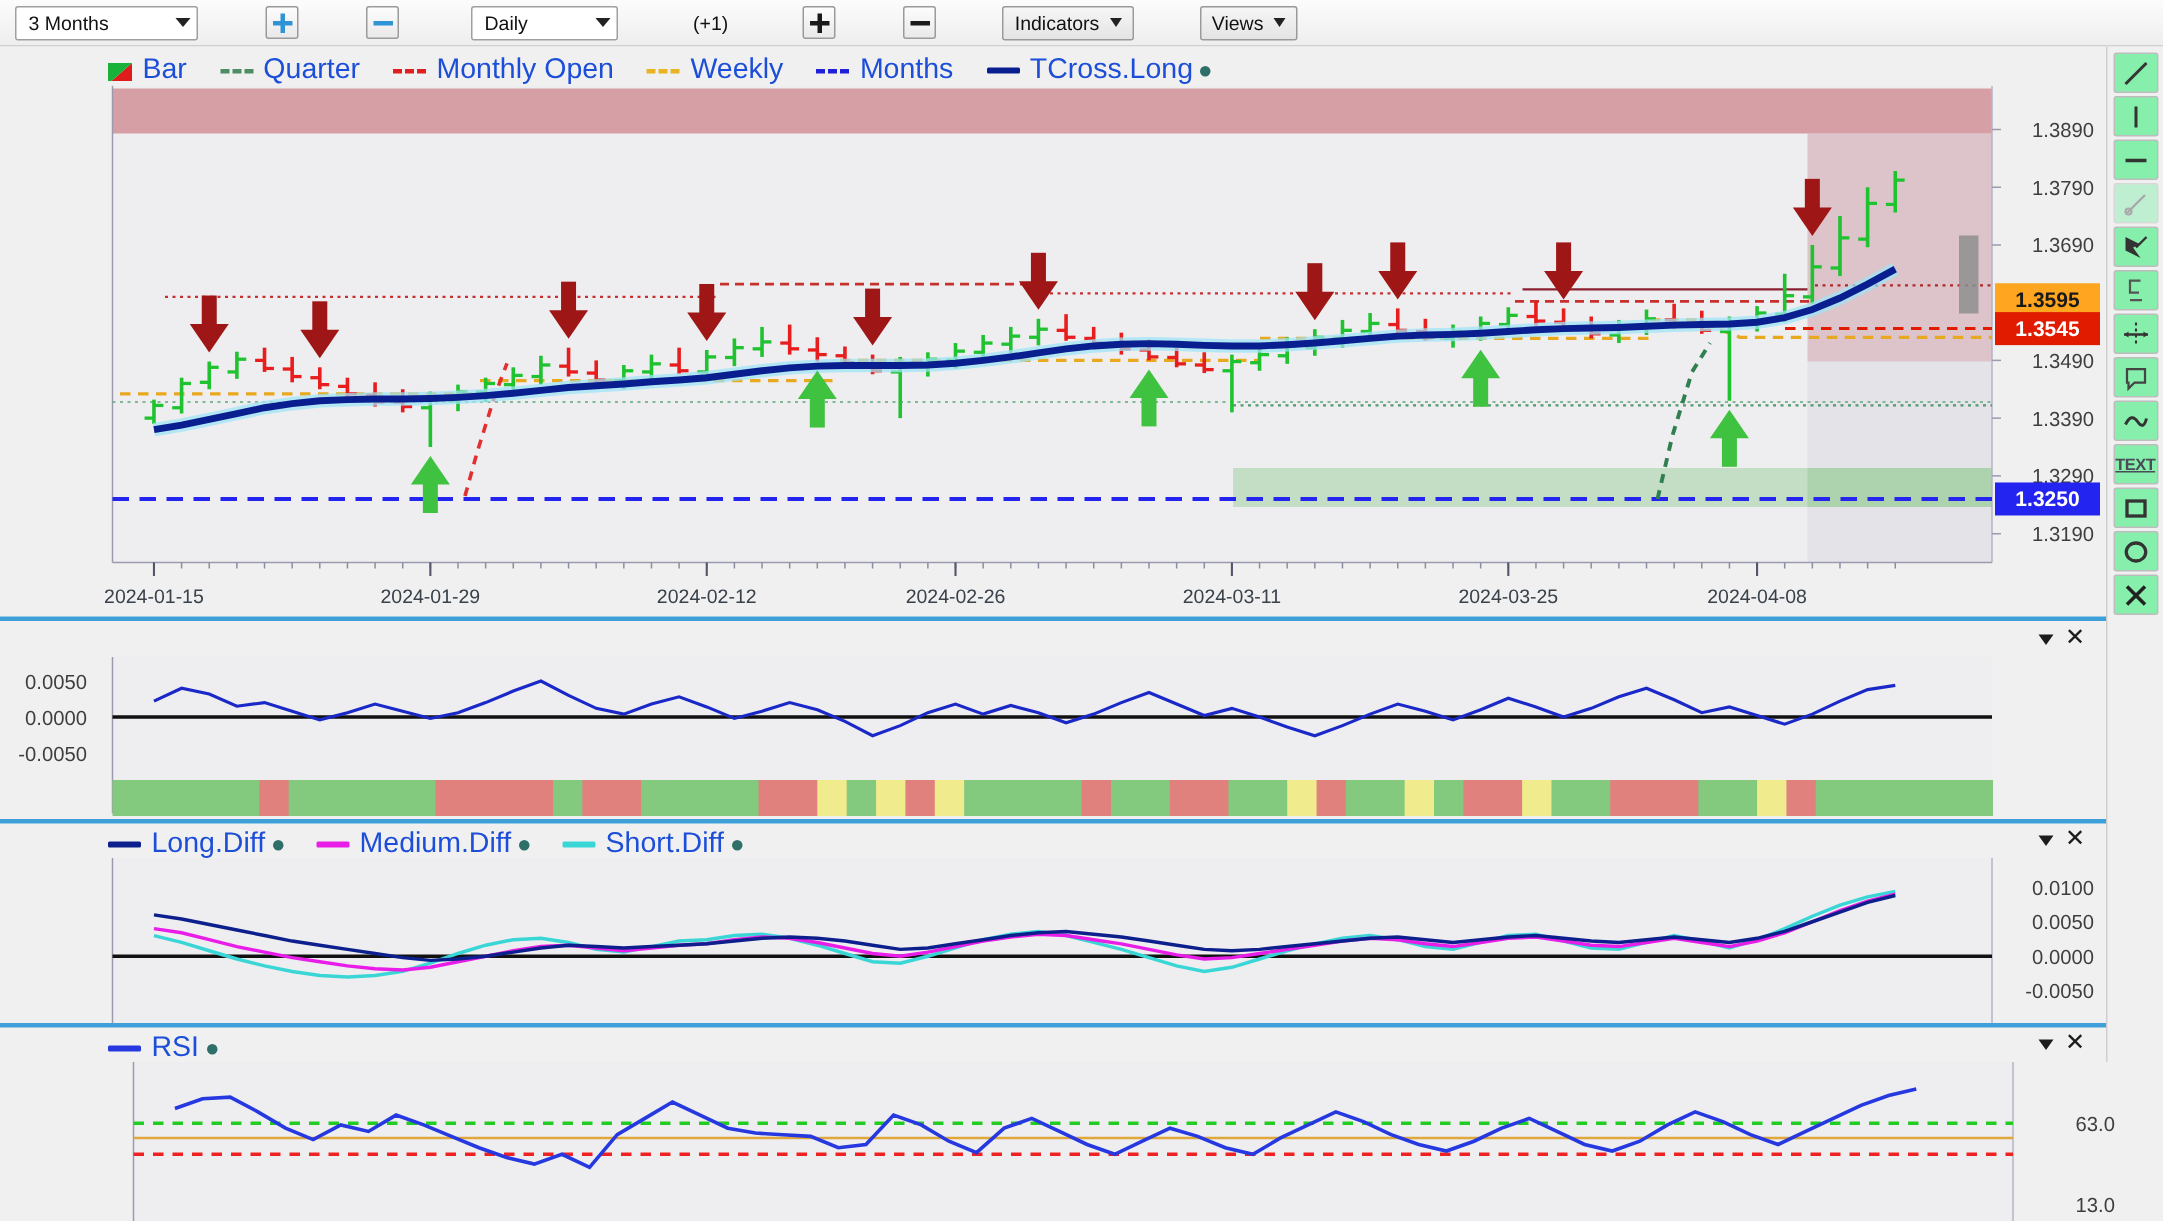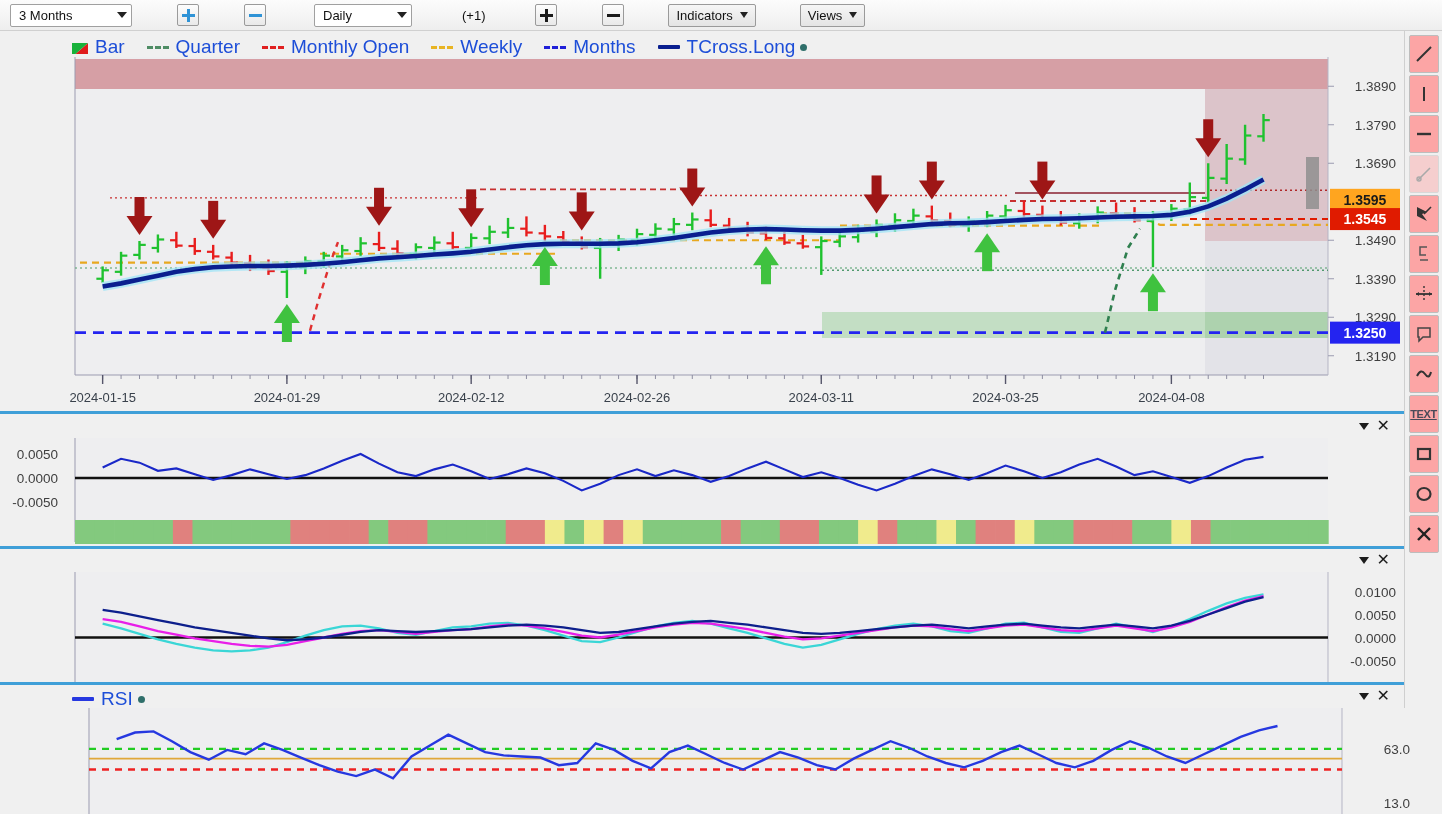--- a/index.html
+++ b/index.html
@@ -70,22 +70,22 @@
   .tbtn .arrow { width:0;height:0;margin-left:7px;
     border-left:4.5px solid transparent;border-right:4.5px solid transparent;border-top:6px solid #222;}
 
   
   .drawbar {
     position: absolute; right: 0; top: 31px; width: 38px; height: 783px;
     background: #f0f0f0; border-left: 1px solid #cfcfcf;
     padding-top: 3px;
   }
   .dtool {
-    width: 30px; height: 38px; margin: 1px auto 2px auto;
-    background: #fca5a5; border: 1px solid #bdbdbd; border-radius: 2px;
+    width: 30px; height: 27px; margin: 1px auto 2px auto;
+    background: #86efac; border: 1px solid #bdbdbd; border-radius: 2px;
     display: flex; align-items: center; justify-content: center;
     cursor: pointer; color: #3a3a3a;
   }
   .dtool svg { display:block; }
   .dtool.text-tool { font-size: 11px; font-weight: bold; letter-spacing: -0.4px;
                      color:#4a4a58; text-decoration: underline; }
 
   
   .panel { position: absolute; left: 0; background: #f0f0f0; }
   .panel-sep { position:absolute; left:0; width:1404px; height:3px; background:#3f9fd8; }
@@ -699,20 +699,37 @@
           <rect x="1230.109375" y="82" width="20.278125" height="24" fill="#83c97e"></rect>
           <rect x="1249.6875" y="82" width="20.278125" height="24" fill="#83c97e"></rect>
           <rect x="1269.265625" y="82" width="20.278125" height="24" fill="#83c97e"></rect>
           <rect x="1288.84375" y="82" width="20.278125" height="24" fill="#83c97e"></rect>
           <rect x="1308.421875" y="82" width="20.278125" height="24" fill="#83c97e"></rect>
         </svg>
     </div>
   </div>
 
   <div class="panel" id="diff-panel" style="top:550px;width:1404px;height:132px;">
+    <div class="legend" id="diff-legend" style="left:72px;top:4px;">
+        <div class="item">
+          <span class="swatch lgsolid" style="background:#0d1f8c"></span>
+          <span>Long.Diff</span>
+          <span class="dot"></span>
+        </div>
+        <div class="item">
+          <span class="swatch lgsolid" style="background:#e81ee8"></span>
+          <span>Medium.Diff</span>
+          <span class="dot"></span>
+        </div>
+        <div class="item">
+          <span class="swatch lgsolid" style="background:#3ad6d6"></span>
+          <span>Short.Diff</span>
+          <span class="dot"></span>
+        </div>
+      </div>
     <div class="panel-close" style="right:14px;top:4px;">
       <span class="pc-arrow"></span>
       <span class="pc-x">✕</span>
     </div>
     <div class="plot" id="diff-plot" style="left:0;top:22px;width:1404px;height:110px;">
       <svg id="diff-svg" width="1404" height="110">
           <rect x="0" y="0" width="1404" height="110" fill="#f0f0f0"></rect>
           <rect x="75" y="0" width="1253" height="110" fill="#eeeef0"></rect>
           <line x1="75" y1="0" x2="75" y2="110" stroke="#9b9bb0" stroke-width="1"></line>
           <line x1="1328" y1="0" x2="1328" y2="110" stroke="#b5b5c5" stroke-width="1"></line>

